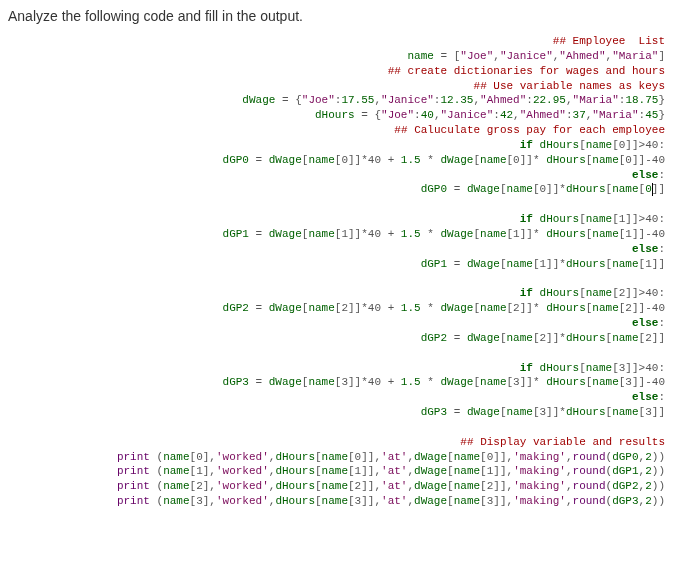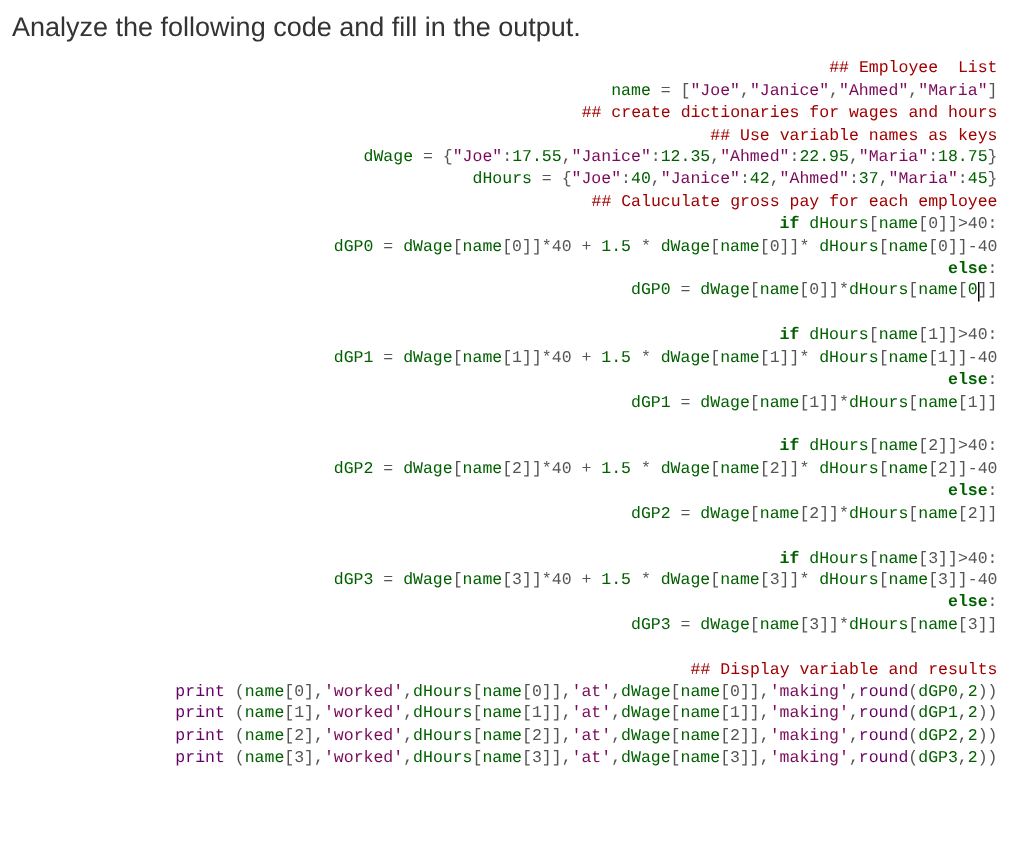--- a/index.html
+++ b/index.html
@@ -5,21 +5,21 @@
   body {
     font-family: Arial, Helvetica, sans-serif;
     font-size: 13px;
     color: #333;
     background: #fff;
     margin: 0;
     padding: 8px;
     width: 657px;
   }
   .prompt {
-    font-size: 18px;
+    font-size: 14px;
     color: #333;
     margin-bottom: 10px;
   }
   pre.code {
     font-family: "Courier New", Courier, monospace;
     font-size: 11px;
     line-height: 1.35;
     white-space: pre;
     margin: 0;
     text-align: right;

